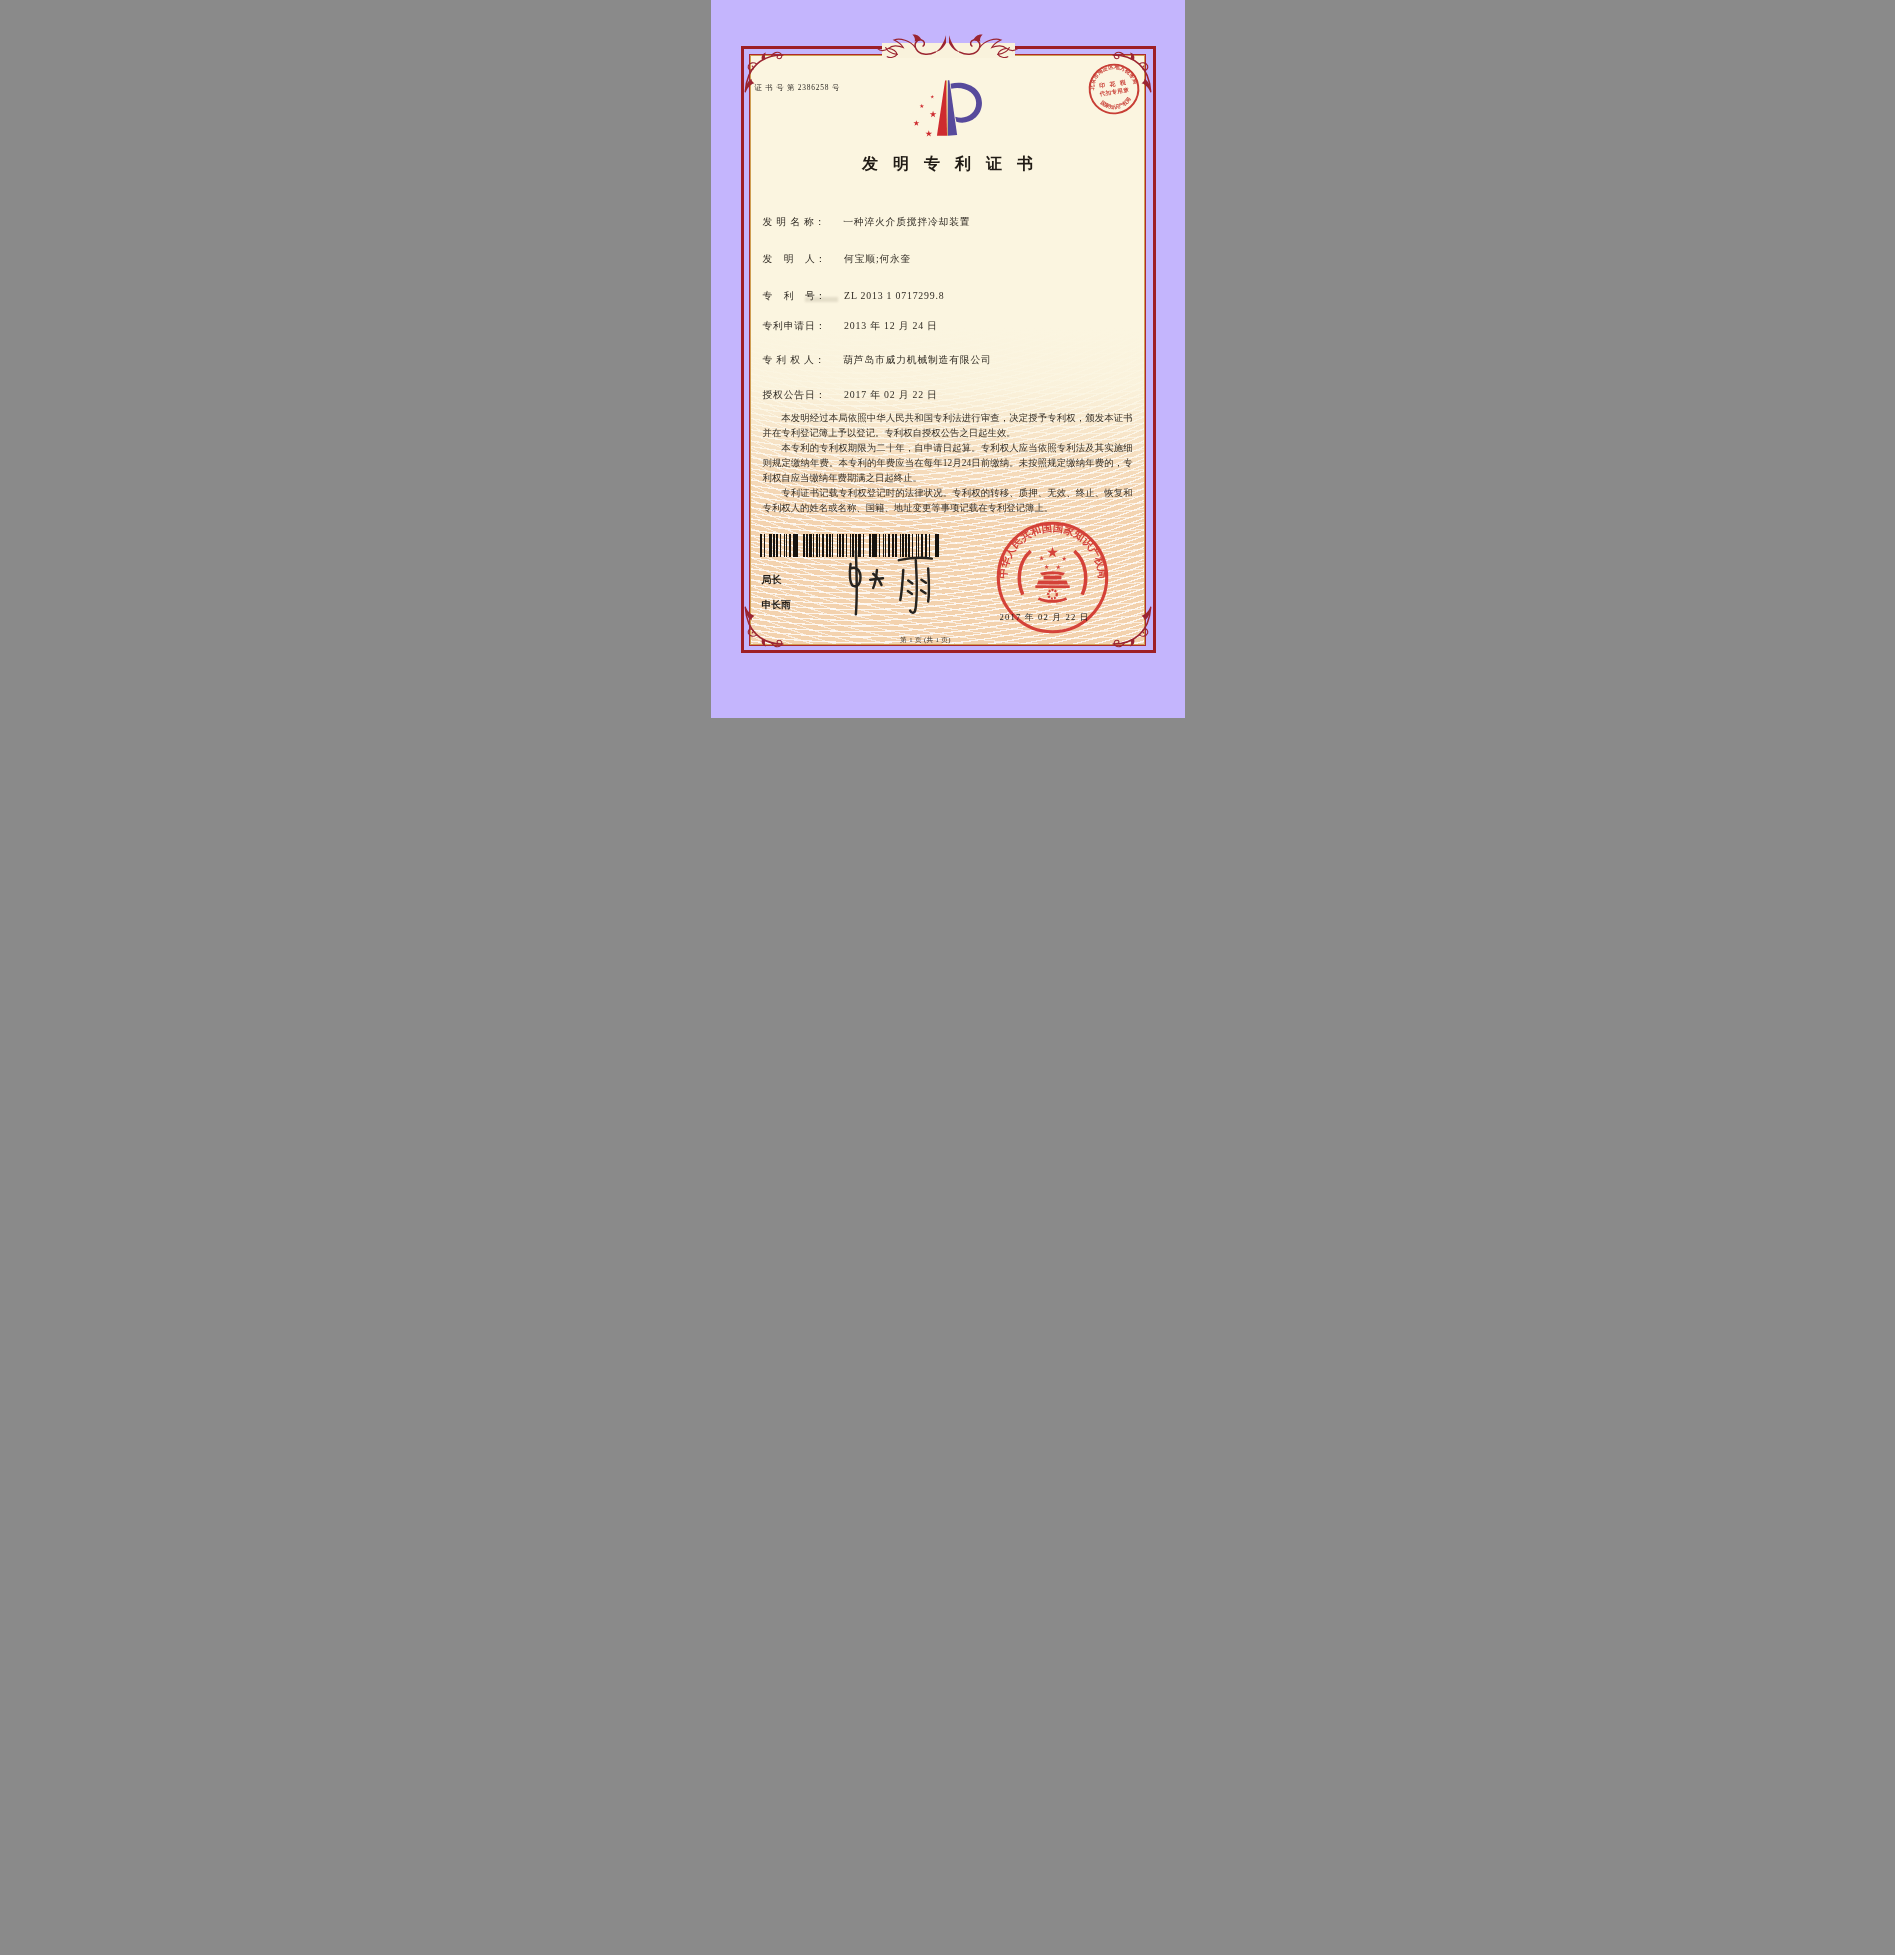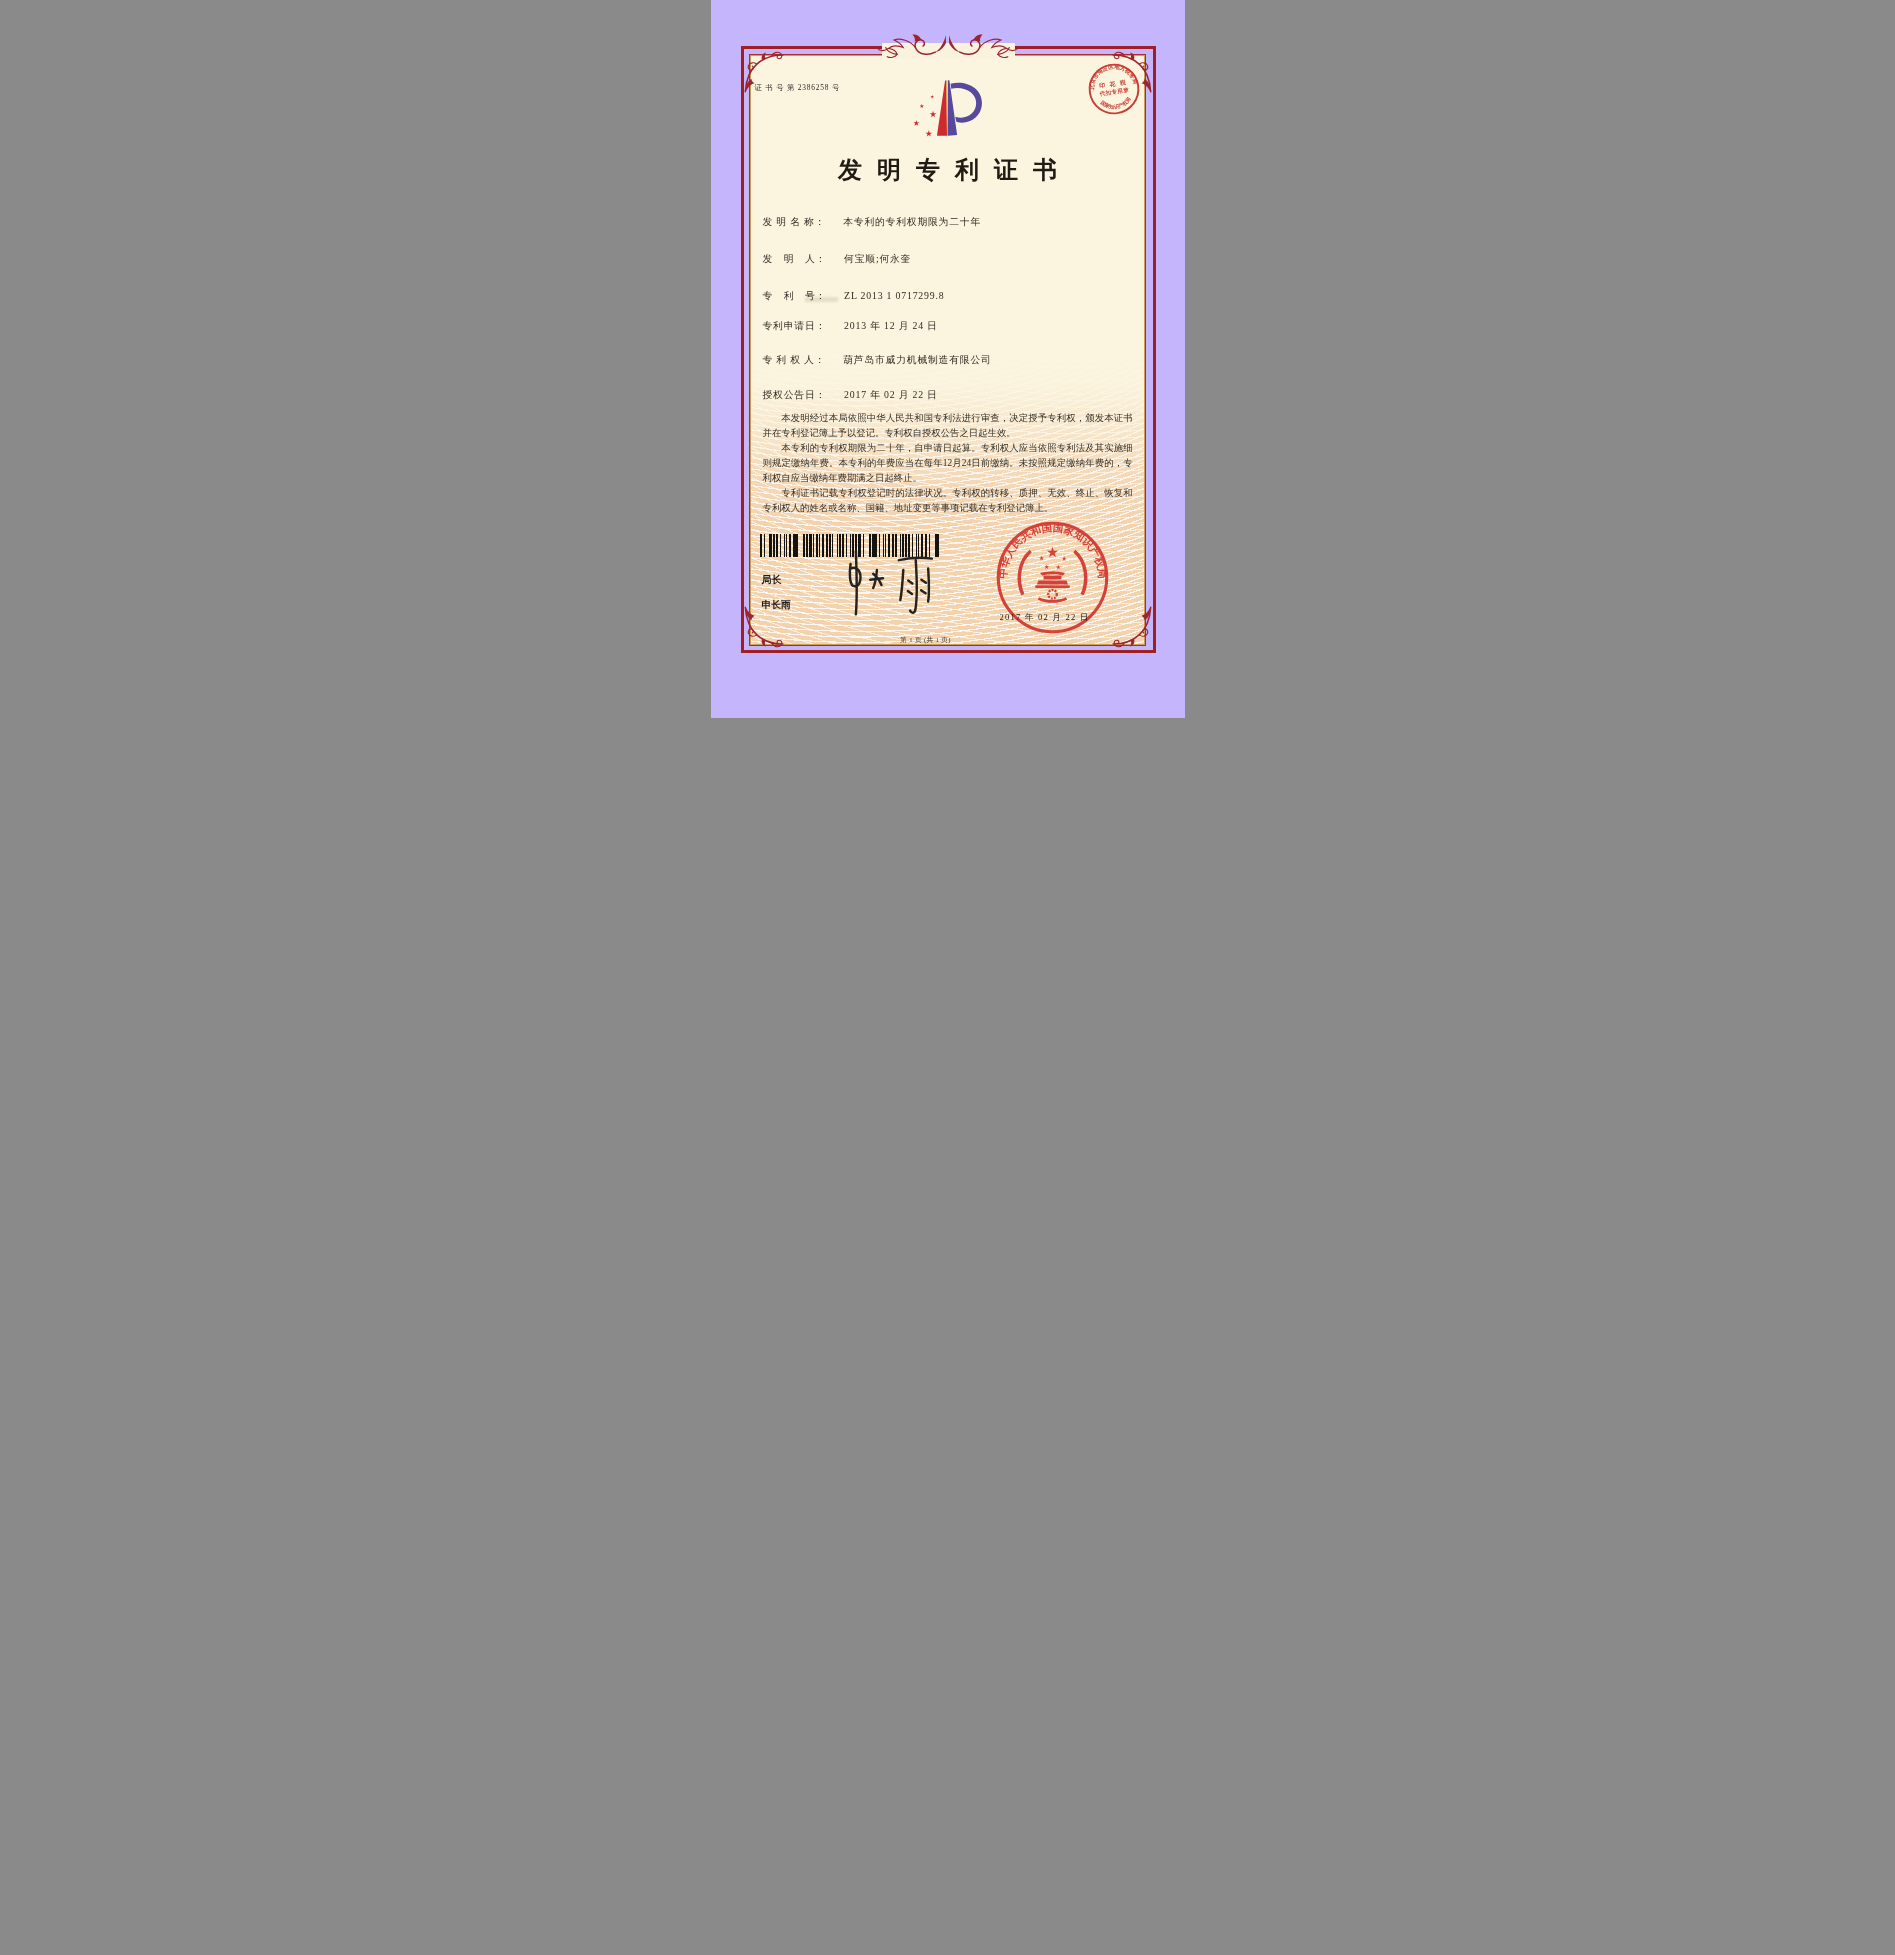--- a/index.html
+++ b/index.html
@@ -45,21 +45,21 @@
   .corner.tl{left:32px;  top:48px;  transform:scale(-1,-1);}
   .corner.tr{left:396px;top:48px;  transform:scale(1,-1);}
   .corner.bl{left:32px;  top:605px; transform:scale(-1,1);}
   .corner.br{left:396px;top:605px;}
   
   .cert-no{position:absolute; left:44px; top:83px; font-size:7.4px; letter-spacing:0.8px; color:#2b2722; z-index:5; white-space:nowrap;}
   .logo{position:absolute; left:201px; top:79px; width:72px; height:59px; z-index:5;}
   .tax-stamp{position:absolute; left:370px; top:56px; width:66px; height:66px; z-index:6; transform:rotate(-8deg); opacity:.94;}
   .title{
     position:absolute; left:0; right:0; top:154px; text-align:center;
-    font-size:24px; font-weight:bold; letter-spacing:15px; text-indent:15px;
+    font-size:16px; font-weight:bold; letter-spacing:15px; text-indent:15px;
     color:#201b15; z-index:5; white-space:nowrap;
   }
   .row{position:absolute; left:52px; font-size:9.8px; letter-spacing:0.8px; z-index:5; white-space:nowrap;}
   .row .lbl{margin-right:18px;}
   .r1{top:216px;} .r2{top:253px;} .r3{top:290px;}
   .r4{top:320px;} .r5{top:354px;} .r6{top:389px;}
   .smudge{position:absolute; left:94px; top:297px; width:33px; height:5.1px;
     background:rgba(140,130,110,.20); filter:blur(0.8px); z-index:4;}
   .paras{
     position:absolute; left:52px; top:411px; width:370px;
@@ -158,21 +158,21 @@
     </text>
     <text x="84" y="76" font-size="15" font-weight="bold" fill="#c5342c" text-anchor="middle" letter-spacing="4">印 花 税</text>
     <text x="84" y="96" font-size="14" font-weight="bold" fill="#c5342c" text-anchor="middle" letter-spacing="1">代扣专用章</text>
     <text font-size="13" font-weight="bold" fill="#c5342c" font-family="Liberation Serif, serif">
       <textPath href="#taxBot" xlink:href="#taxBot" startOffset="50%" text-anchor="middle">国家知识产权局</textPath>
     </text>
   </svg>
 
   <div class="title">发明专利证书</div>
 
-  <div class="row r1"><span class="lbl">发 明 名 称：</span><span>本专利的专利权期限为二十年</span></div>
+  <div class="row r1"><span class="lbl">发 明 名 称：</span><span>一种淬火介质搅拌冷却装置</span></div>
   <div class="row r2"><span class="lbl">发　明　人：</span><span>何宝顺;何永奎</span></div>
   <div class="row r3"><span class="lbl">专　利　号：</span><span>ZL 2013 1 0717299.8</span></div>
   <div class="smudge"></div>
   <div class="row r4"><span class="lbl">专利申请日：</span><span>2013 年 12 月 24 日</span></div>
   <div class="row r5"><span class="lbl">专 利 权 人：</span><span>葫芦岛市威力机械制造有限公司</span></div>
   <div class="row r6"><span class="lbl">授权公告日：</span><span>2017 年 02 月 22 日</span></div>
 
   <div class="paras">
     <p>本发明经过本局依照中华人民共和国专利法进行审查，决定授予专利权，颁发本证书并在专利登记簿上予以登记。专利权自授权公告之日起生效。</p>
     <p>本专利的专利权期限为二十年，自申请日起算。专利权人应当依照专利法及其实施细则规定缴纳年费。本专利的年费应当在每年12月24日前缴纳。未按照规定缴纳年费的，专利权自应当缴纳年费期满之日起终止。</p>

